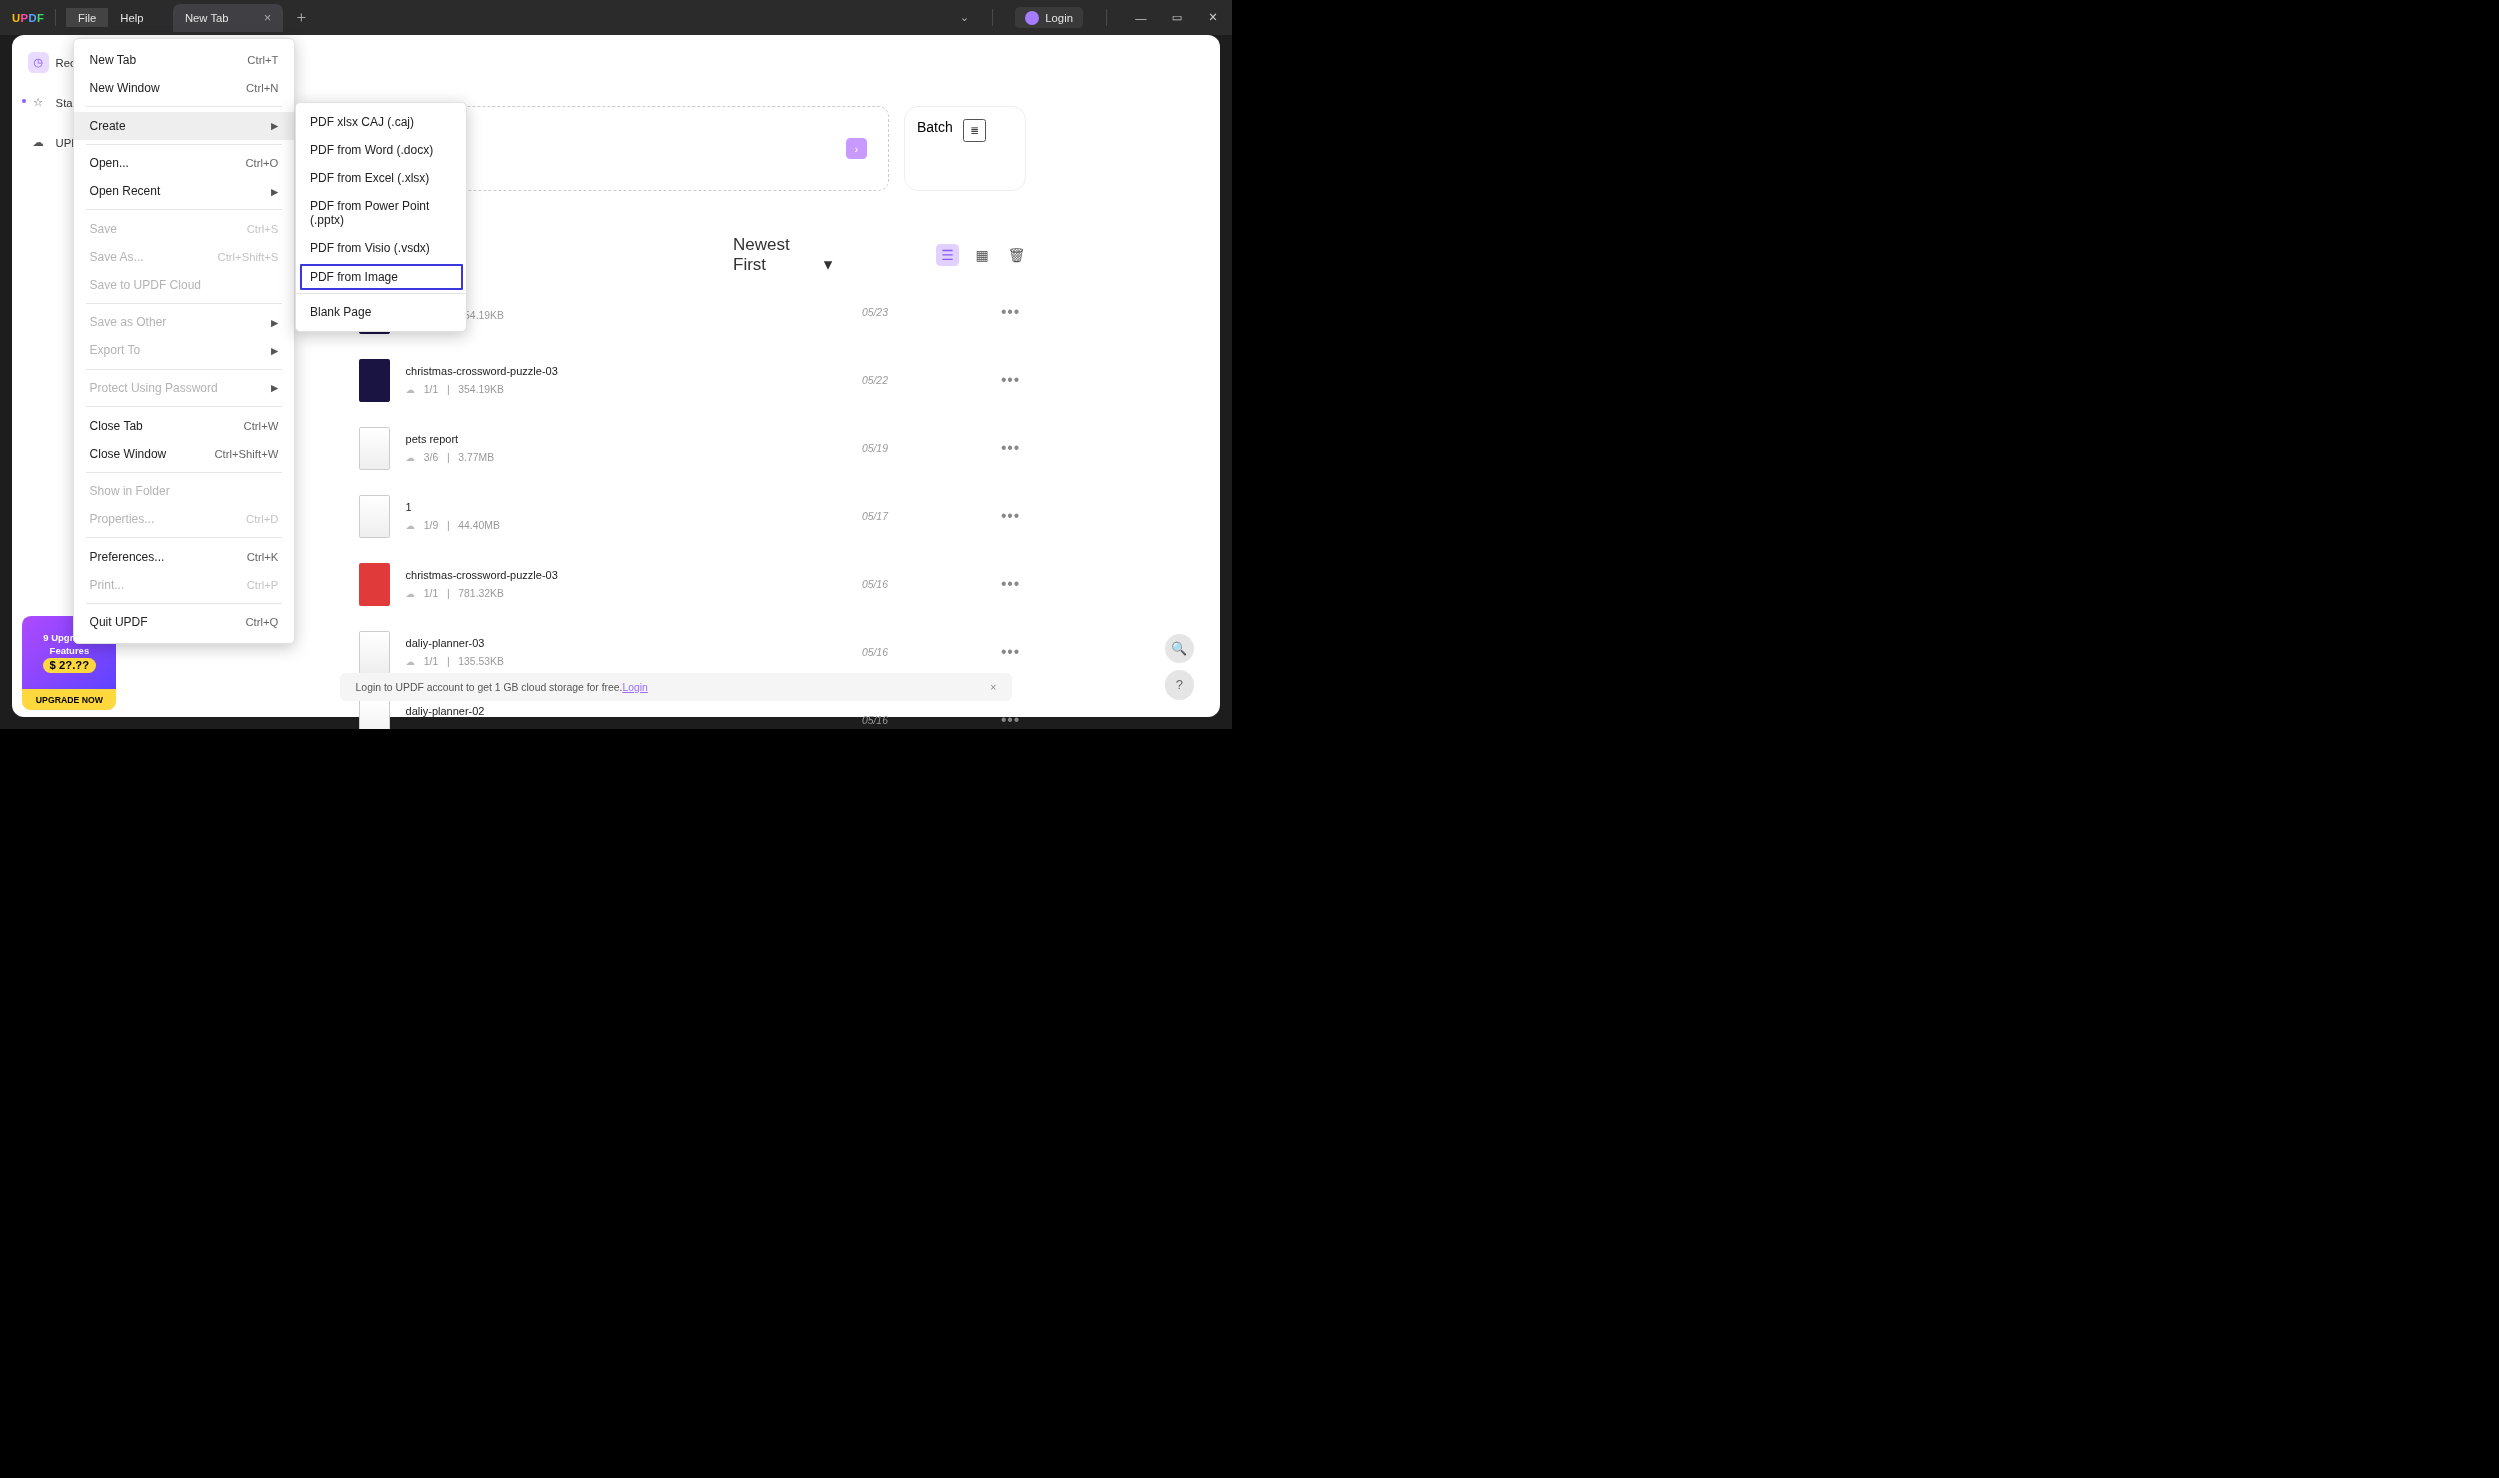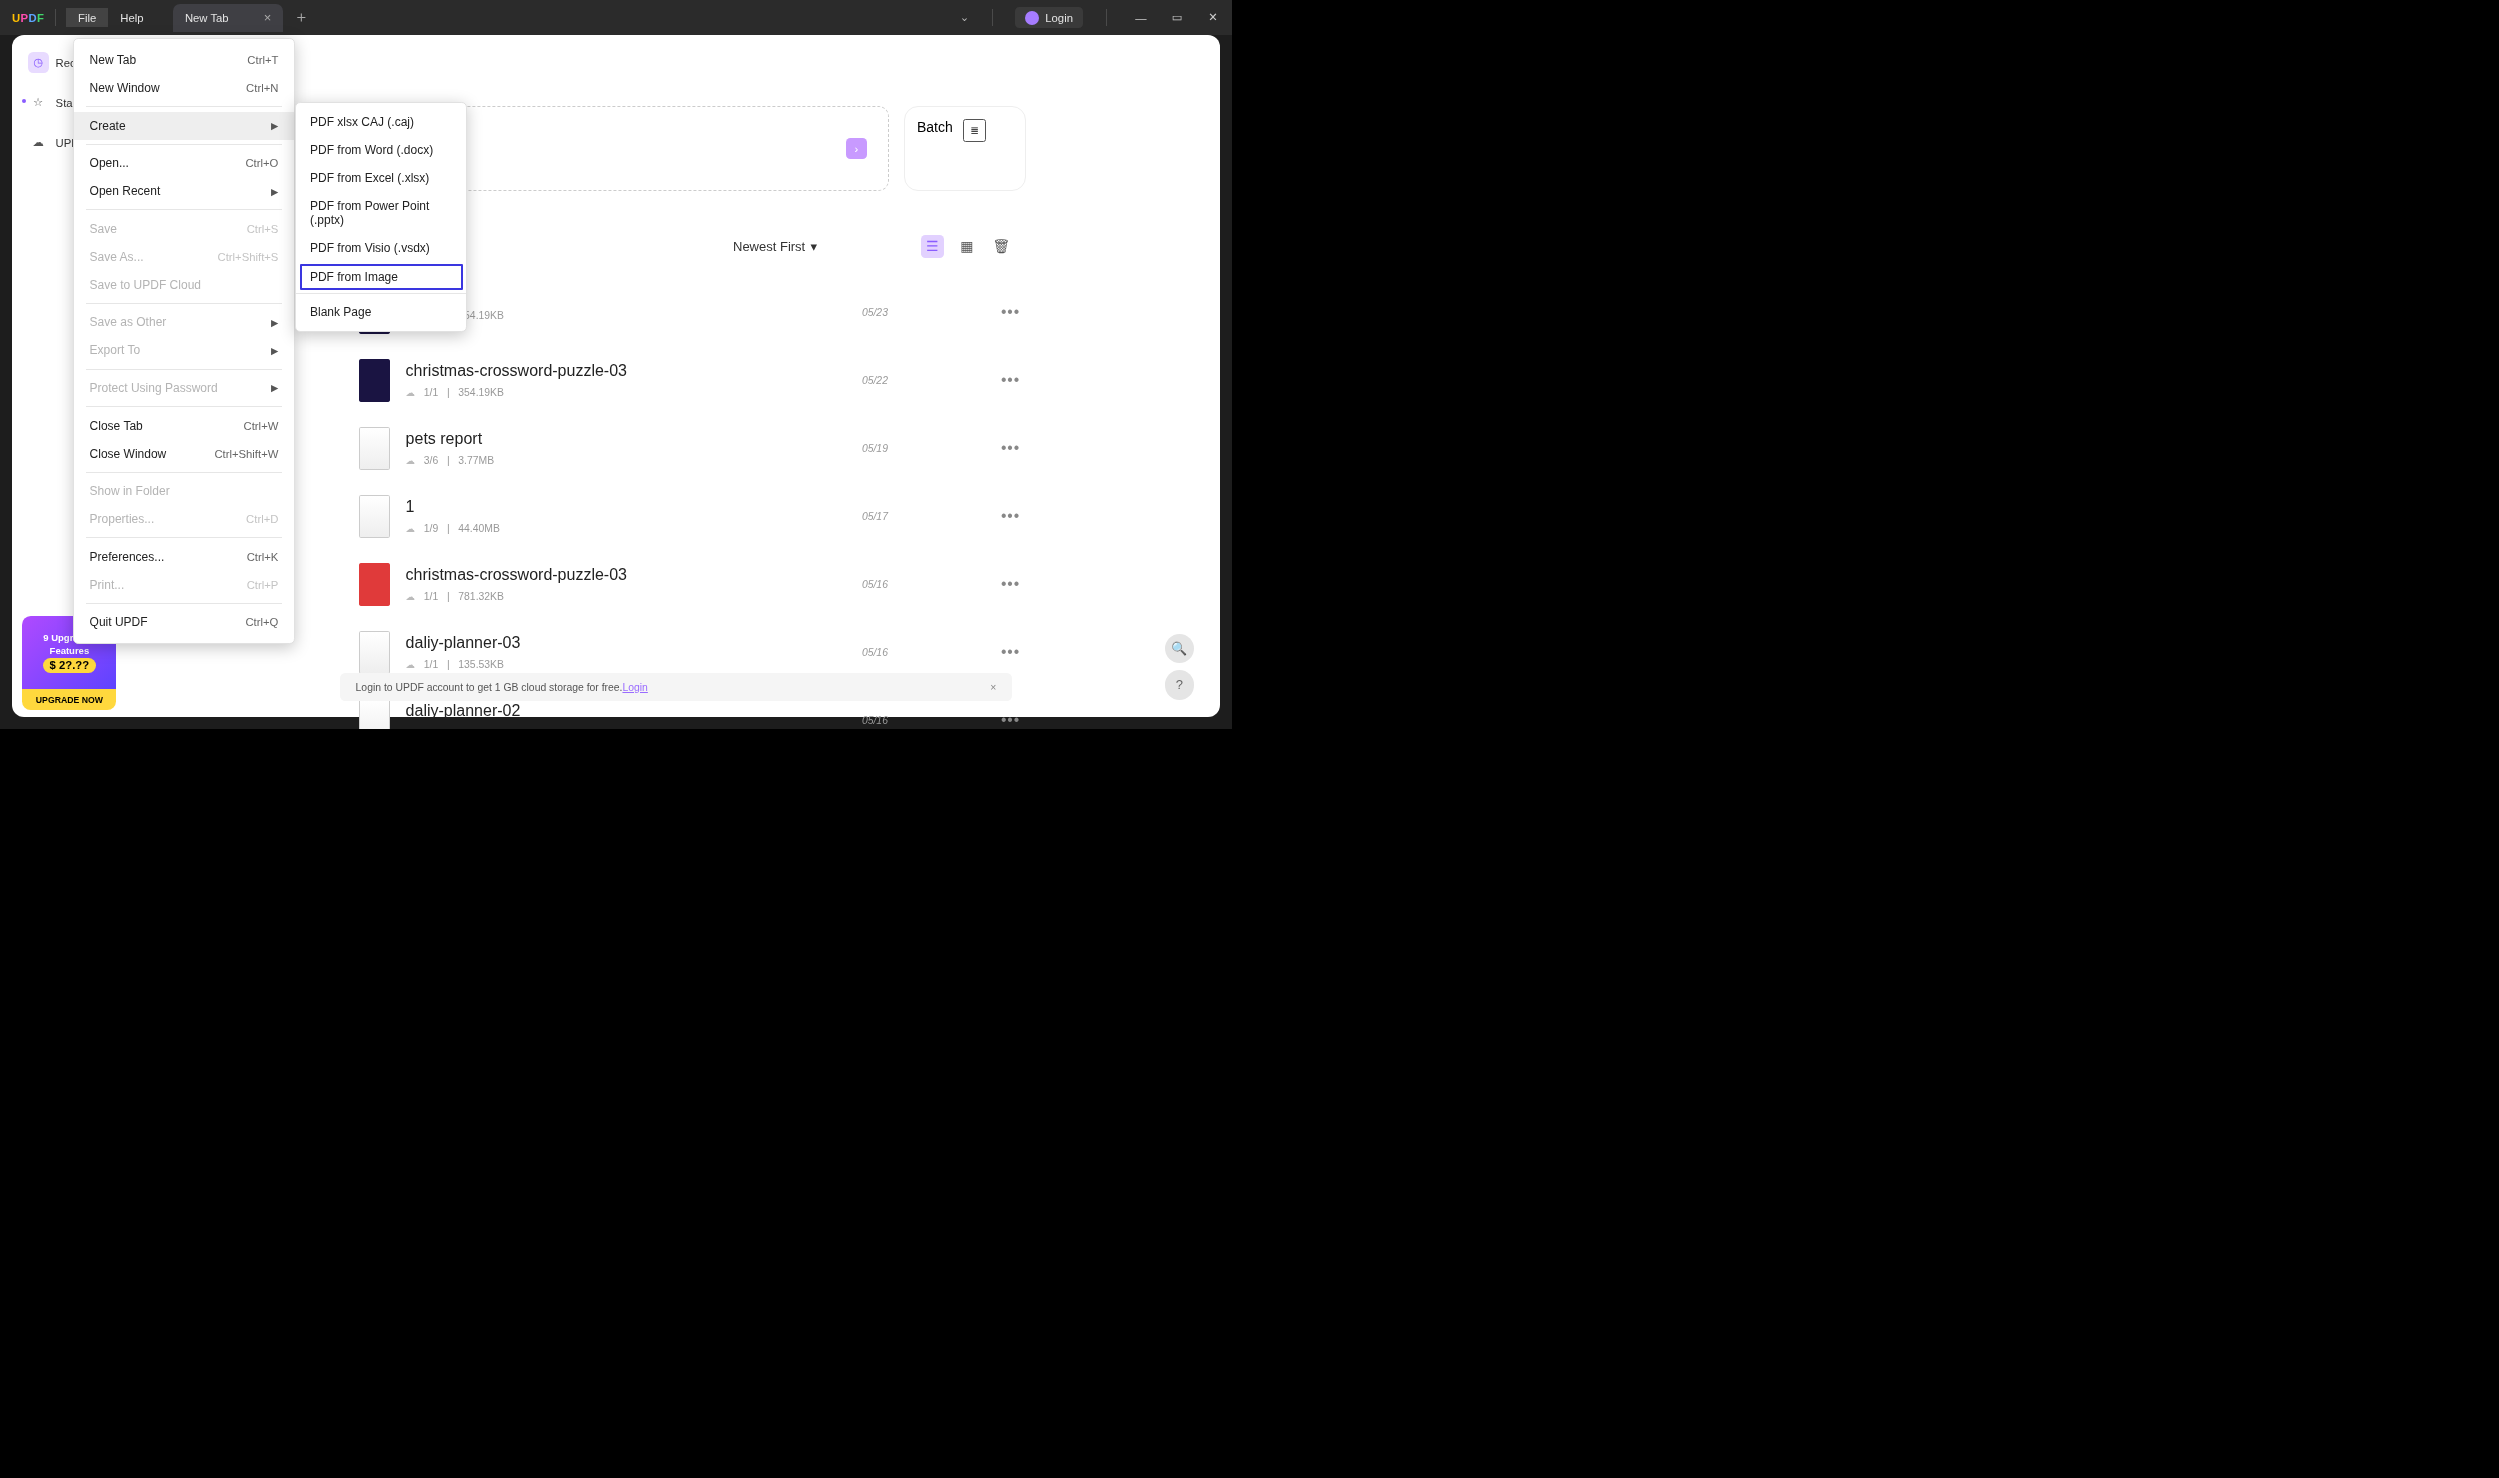--- a/index.html
+++ b/index.html
@@ -31,32 +31,32 @@
 .side-ico.clock { background: #e8dbff; color: #8a5cff; }
 .side-star, .side-cloud { color: #555; }
 .open-card { position: absolute; left: 330px; top: 71px; width: 547px; height: 85px; border: 0.9px dashed #ccc; border-radius: 10.4px; display: flex; align-items: center; padding: 0 21px; }
 .open-text { color: #8f8f8f; font-size: 11.3px; }
 .open-arrow { margin-left: auto; width: 21px; height: 21px; background: #c89aff; border-radius: 4.3px; color: #fff; display: flex; align-items: center; justify-content: center; font-size: 11.3px; }
 
 .batch-card { position: absolute; left: 892px; top: 71px; width: 122px; height: 85px; border: 0.9px solid #eee; border-radius: 14px; padding: 12px; display:flex; flex-direction:row; gap:10.4px; }
 .batch-ico { width: 22.6px; height: 22.6px; border: 1.7px solid #555; border-radius: 2.6px; display:flex; align-items:center; justify-content:center; font-size:10.4px; }
 
 .toolbar { position: absolute; left: 330px; top: 200px; width: 686px; display: flex; align-items: center; }
-.sort { color: #333; font-size: 13px; margin-left: 391px; display:flex; align-items:flex-start; gap:5.2px; }
+.sort { color: #333; font-size: 17px; margin-left: 391px; display:flex; align-items:flex-end; gap:5.2px; }
 .view-icons { margin-left: 104px; display: flex; gap: 12px; align-items:center; }
 .vicon { width: 22.6px; height: 22.6px; display:flex; align-items:center; justify-content:center; border-radius:4.3px; color:#555; }
 .vicon.active { background:#e2d1ff; color:#8a5cff; }
 
 .files { position: absolute; left: 347px; top: 243px; right: 200px; }
 .file-row { display: flex; align-items: center; height: 68px; }
 .thumb { width: 31px; height: 43px; border: 0.9px solid #ccc; background: linear-gradient(#fff,#eee); border-radius:1.7px; }
 .thumb.dark { background:#1a1442; border-color:#1a1442; }
 .thumb.red { background: #e03a3a; border-color: #e03a3a; }
 .file-info { margin-left: 15.6px; }
-.file-name { font-size: 16px; color: #222; }
+.file-name { font-size: 11px; color: #222; }
 .file-meta { display:flex; align-items:center; gap:8.7px; color:#999; font-size:10.4px; margin-top:7px; }
 .cloud-ico { color:#bbb; font-size:9.5px; }
 .file-date { margin-left: auto; width: 139px; color:#999; font-size:10.4px;font-style:italic; }
 .file-more { color:#888; font-size:15.6px; letter-spacing:0.9px; }
 
 .dropdown { position: absolute; left: 73px; top: 38px; width: 222px; background: #fff; border: 0.9px solid #e1e1e1; border-radius: 5.2px; box-shadow: 0 3.5px 15.6px rgba(0,0,0,0.22); padding: 7px 0; font-size: 12px; color: #222; }
 .dd-item { display:flex; align-items:center; padding: 7px 15.6px; justify-content: space-between; }
 .dd-item.hover { background:#eee; }
 .dd-item.disabled { color:#b4b4b4; }
 .dd-sep { border-top: 0.9px solid #e6e6e6; margin: 4.3px 12px; }

